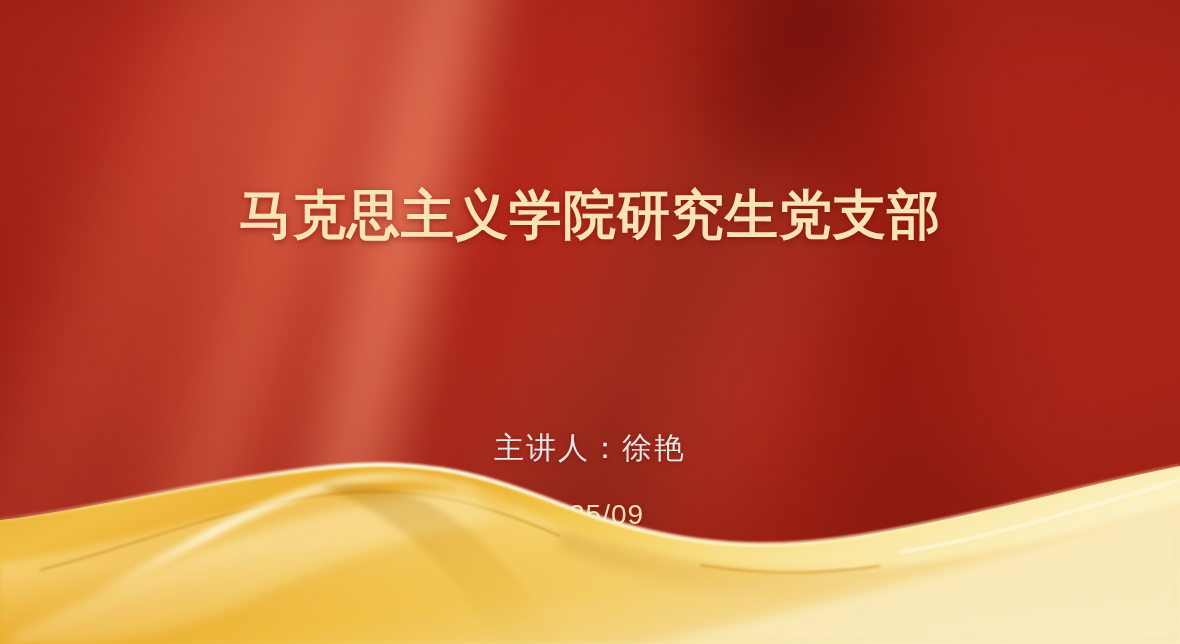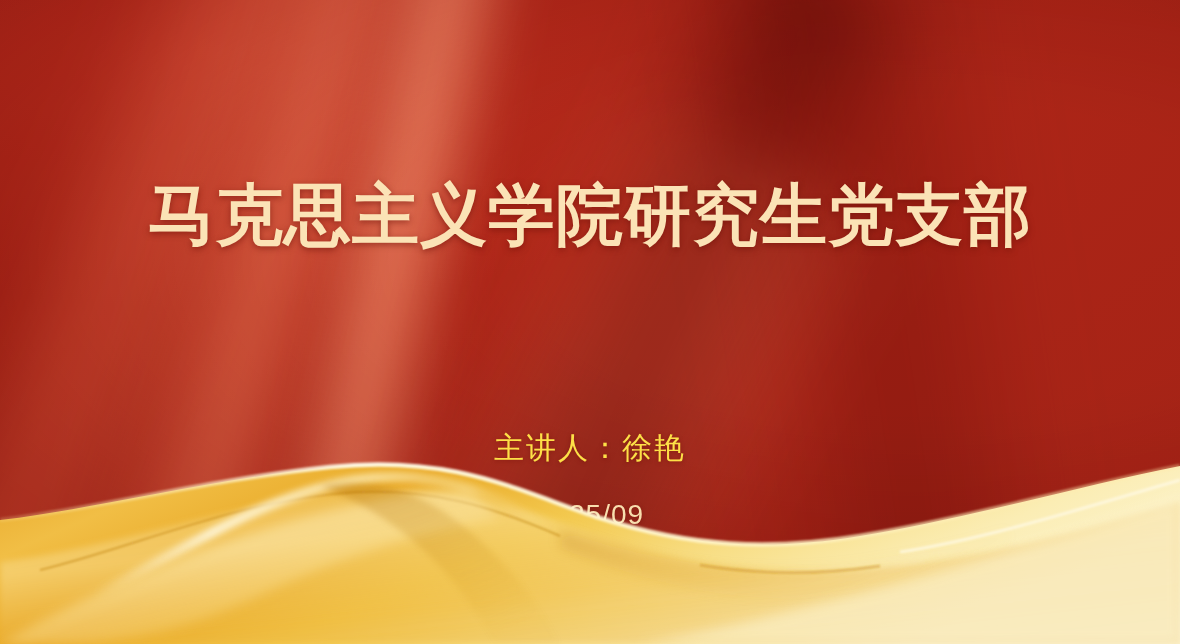--- a/index.html
+++ b/index.html
@@ -117,34 +117,34 @@
     position: absolute;
     inset: 0;
     z-index: 6;
   }
   .title {
     position: absolute;
     left: 0; right: 0;
     top: 182px;
     text-align: center;
     color: #FBE3B6;
-    font-size: 67px;
+    font-size: 53px;
     font-weight: bold;
     line-height: 65px;
     letter-spacing: 1px;
     text-shadow: 0 2px 6px rgba(105,14,8,0.55);
     white-space: nowrap;
   }
   .title-line { display: block; }
   .presenter {
     position: absolute;
     left: 0; right: 0;
     top: 428px;
     text-align: center;
-    color: #fde047;
+    color: #e5e5e5;
     font-size: 30px;
     font-weight: normal;
     letter-spacing: 2px;
     text-shadow: 0 1px 4px rgba(105,14,8,0.45);
   }
   .date {
     position: absolute;
     left: 0; right: 0;
     top: 499px;
     text-align: center;

